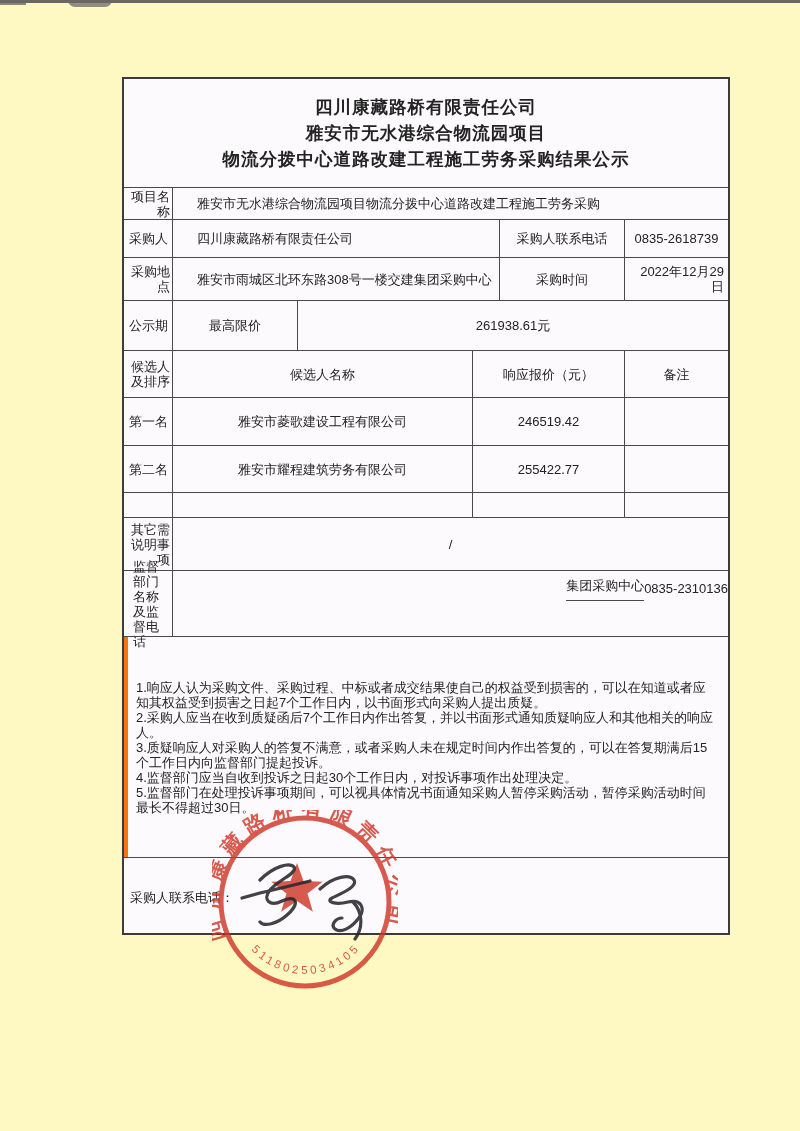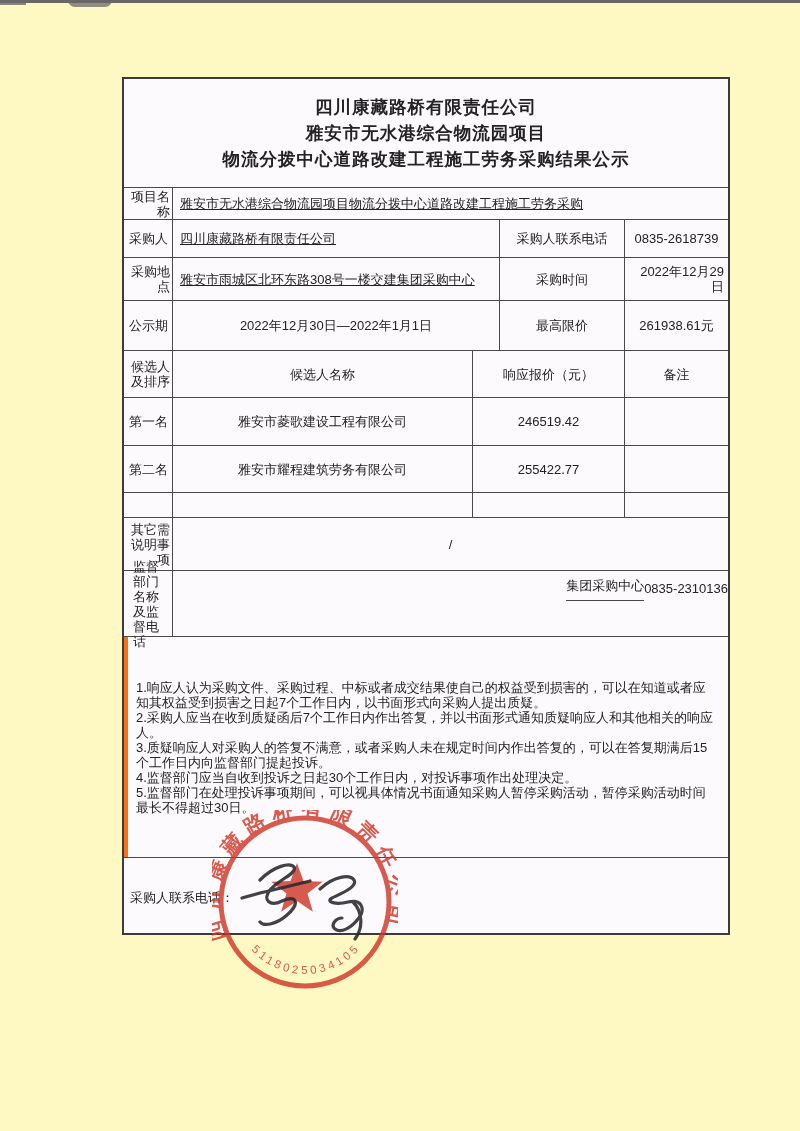--- a/index.html
+++ b/index.html
@@ -17,21 +17,21 @@
          font-size:13px; line-height:15px; }
   .row { display:flex; border-top:1px solid #4a4848; flex:0 0 auto; }
   .row:first-child { border-top:none; }
   .cell { border-left:1px solid #4a4848; display:flex; align-items:center; min-width:0; }
   .cell:first-child { border-left:none; }
 
   .lbl  { flex:0 0 48px; padding:2px 2px 2px 5px;text-align:right; }
   .w327 { flex:0 0 327px; } .w125 { flex:0 0 125px; }
   .w300 { flex:0 0 300px; } .w152 { flex:0 0 152px; }
   .grow { flex:1 1 auto; }
-  .left { justify-content:flex-start; padding-left:7px; padding-right:6px;text-decoration:underline; }
+  .left { justify-content:flex-start; padding-left:24px; padding-right:6px; }
   .mid  { justify-content:center; text-align:right; padding:2px 4px; }
   .ctr  { justify-content:center; text-align:left;padding-left:9px; }
 
   .title-block { height:108px; display:flex; flex-direction:column; justify-content:center; align-items:center;
                  font-size:17.5px; font-weight:700; line-height:26px; letter-spacing:1px; }
 
   .h32{height:32px} .h38{height:38px} .h43{height:43px} .h50{height:50px} .h47{height:47px}
   .h48{height:48px} .h25{height:25px} .h53{height:53px} .h66{height:66px} .h221{height:221px} .h80{height:80px}
 
   .sup-stack { flex:1 1 auto; display:flex; flex-direction:row; min-width:0; border-left:1px solid #4a4848;justify-content:flex-end; }
@@ -79,21 +79,20 @@
 
     <div class="row h43">
       <div class="cell lbl">采购地点</div>
       <div class="cell w327 left">雅安市雨城区北环东路308号一楼交建集团采购中心</div>
       <div class="cell w125 mid">采购时间</div>
       <div class="cell grow mid">2022年12月29日</div>
     </div>
 
     <div class="row h50">
       <div class="cell lbl">公示期</div>
-      <div class="cell w327 mid">2022年12月30日—2022年1月1日</div>
       <div class="cell w125 mid">最高限价</div>
       <div class="cell grow mid">261938.61元</div>
     </div>
 
     <div class="row h47">
       <div class="cell lbl">候选人及排序</div>
       <div class="cell w300 mid">候选人名称</div>
       <div class="cell w152 mid">响应报价（元）</div>
       <div class="cell grow mid">备注</div>
     </div>

